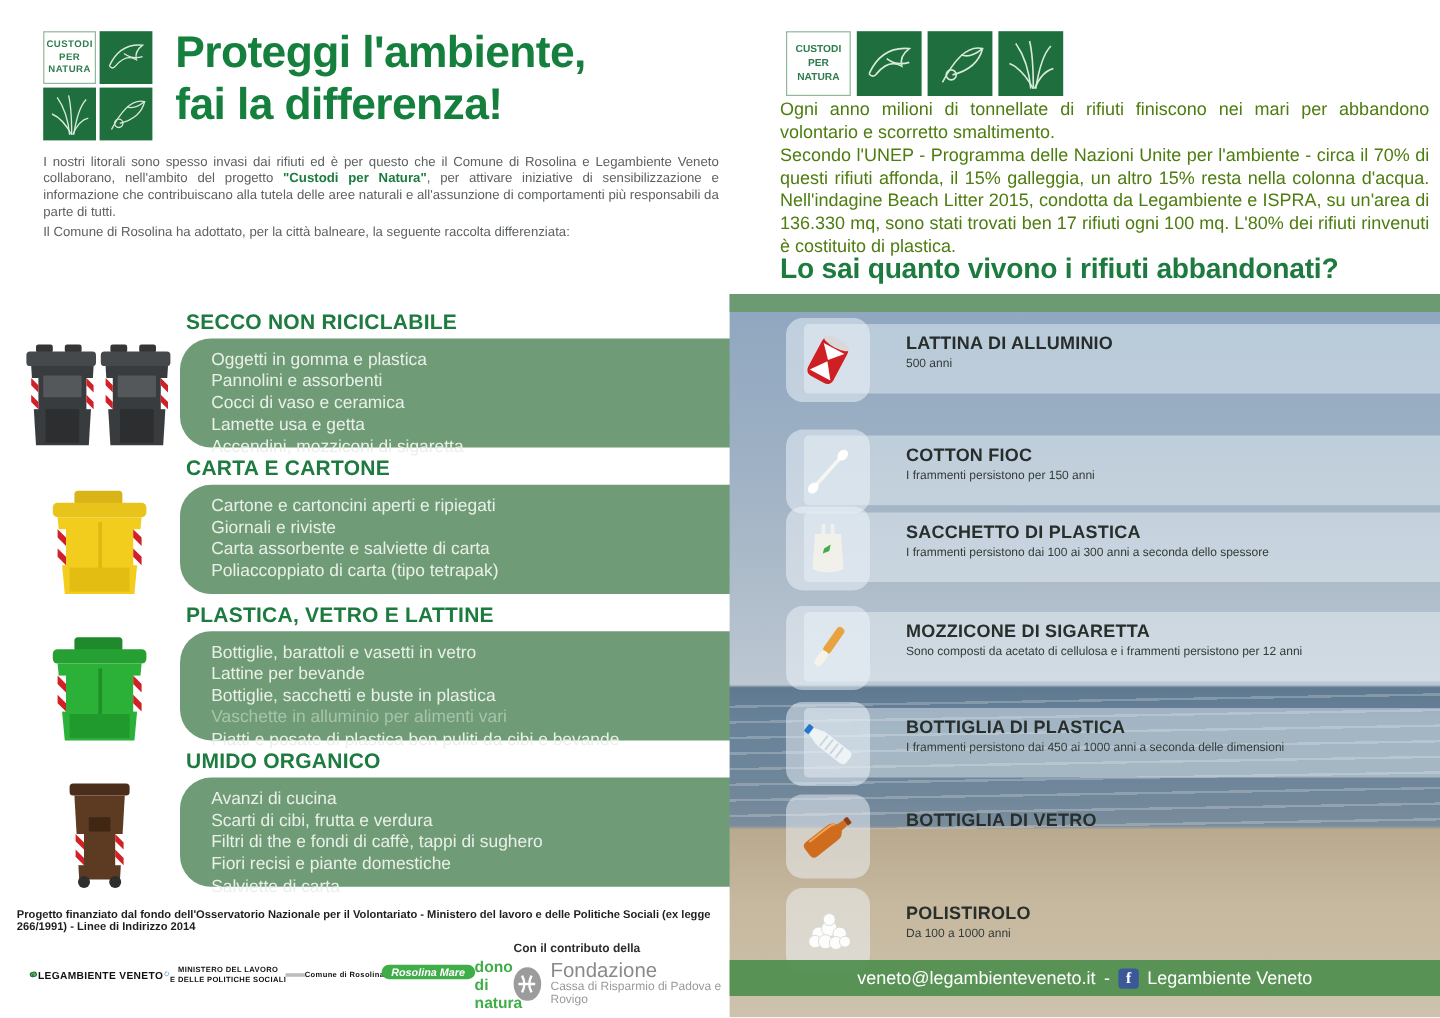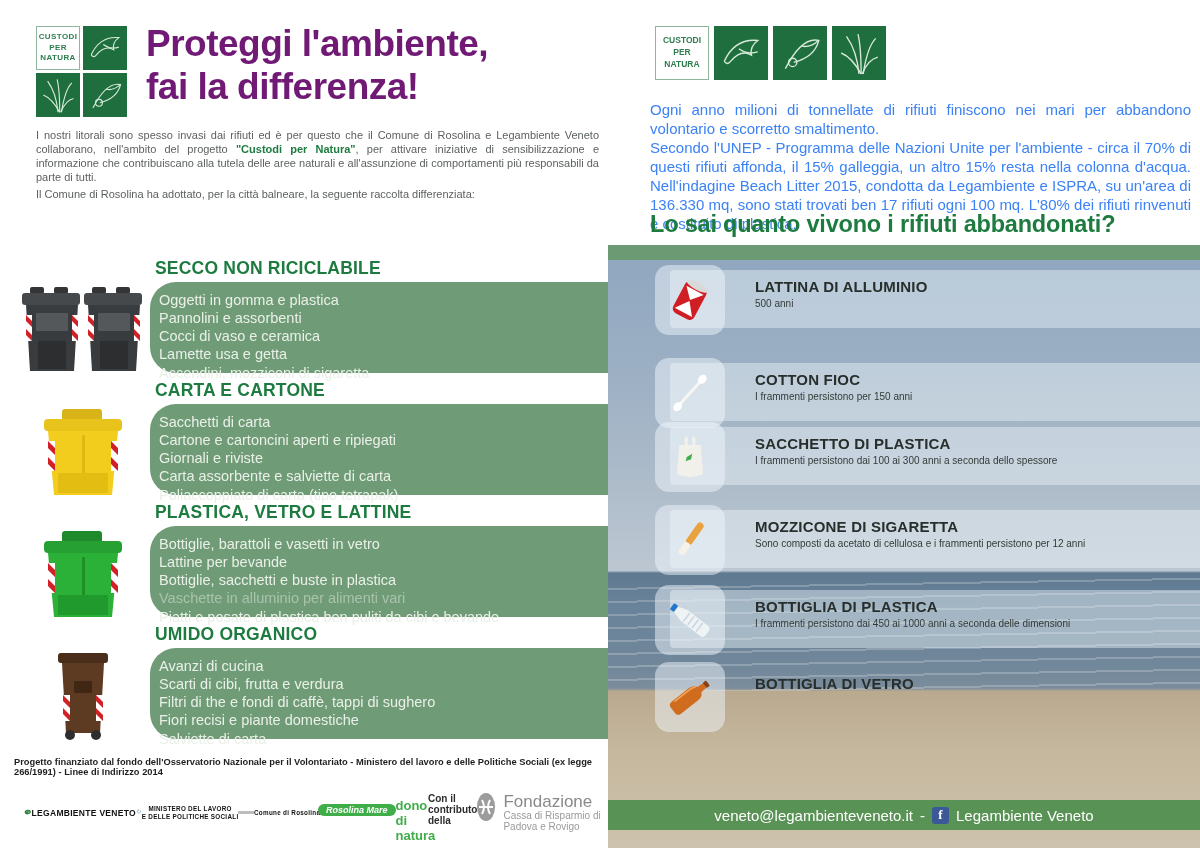--- a/index.html
+++ b/index.html
@@ -9,65 +9,65 @@
   
   .left-col { position:absolute; left:0; top:0; width:608px; height:848px; }
 
   .brand-row { position:absolute; left:36px; top:26px; }
   .logo-grid { display:grid; grid-template-columns:44px 44px; grid-template-rows:44px 44px; gap:3px; }
   .logo-cell { background:#1e6f3d; display:flex; align-items:center; justify-content:center; }
   .logo-cell.textcell { background:#fff; border:1px solid #8fb79b; flex-direction:column; }
   .logo-cell.textcell span { color:#2e7d4f; font-size:8px; font-weight:bold; text-transform:uppercase; letter-spacing:.4px; line-height:1.35; }
   .logo-cell svg { width:38px; height:38px; }
 
-  .page-title { position:absolute; left:146px; top:22px; font-size:37px; font-weight:bold; color:#701a75; line-height:1.17; letter-spacing:-.5px; }
+  .page-title { position:absolute; left:146px; top:22px; font-size:37px; font-weight:bold; color:#15803d; line-height:1.17; letter-spacing:-.5px; }
 
   .intro { position:absolute; left:36px; top:129px; width:563px; font-size:11px; color:#5d625e; text-align:justify; line-height:1.27; }
   .intro .hl { color:#1d7b40; font-weight:bold; }
   .intro .p2 { margin-top:3px; text-align:left; }
 
   .sections { position:absolute; left:0; top:255px; width:703px; }
   .section { position:relative; height:122px; }
   .section-title { margin-left:155px; padding-top:3px; font-size:17.5px; font-weight:bold; color:#1d7b40; letter-spacing:.2px; }
-  .section-panel { position:absolute; left:150px; right:18px; top:27px; bottom:4px; background:#6f9c77; border-radius:26px; padding:9px 12px 8px 9px; }
+  .section-panel { position:absolute; left:150px; right:18px; top:27px; bottom:4px; background:#6f9c77; border-radius:26px; padding:9px 12px 8px 26px; }
   .section-panel ul { list-style:none; }
   .section-panel li { font-size:14.5px; color:#eaf0e8; line-height:1.25; }
   .section-panel li.muted { color:#a9c3ab; }
   .section-icon { position:absolute; left:20px; top:30px; width:124px; height:90px; z-index:2; display:flex; align-items:center; justify-content:center; }
   .section-icon svg { width:100%; height:100%; }
 
   .funding-note { position:absolute; left:14px; top:757px; width:585px; font-size:9.3px; font-weight:bold; color:#1f1f1f; }
 
   .partners { position:absolute; left:24px; top:780px; width:578px; height:64px; display:flex; align-items:center; }
   .partner { display:flex; flex-direction:row; align-items:center; }
   .partner-label { font-size:8.5px; font-weight:bold; color:#111; letter-spacing:.3px; margin-top:2px; white-space:nowrap; }
   .partner-label.tiny { font-size:6.3px; line-height:1.25; text-align:center; }
   .p-legambiente { width:112px; }
   .p-ministero { width:118px; }
   .p-comune { width:64px; }
   .p-rosolina { width:96px; }
   .grey-line { width:92px; height:3px; background:#bdbdbd; margin-top:1px; }
   .rosolina-ribbon { background:#3fae49; color:#fff; font-size:9px; font-weight:bold; font-style:italic; padding:1px 8px; border-radius:8px; margin-top:-4px; white-space:nowrap; }
   .rosolina-sub { font-size:13px; color:#3fae49; font-weight:bold; margin-top:16px; }
-  .p-fondazione { margin-left:14px; display:flex; flex-direction:row; align-items:flex-start; }
+  .p-fondazione { margin-left:14px; display:flex; flex-direction:column; align-items:flex-start; }
   .contributo { font-size:10px; font-weight:bold; color:#2c2c2c; margin-bottom:4px; }
-  .fond-row { display:flex; align-items:flex-start; gap:8px; }
+  .fond-row { display:flex; align-items:center; gap:8px; }
   .fond-circle { width:28px; height:28px; border-radius:50%; background:#9c9c9c; display:flex; align-items:center; justify-content:center; }
   .fond-name { font-size:17px; color:#8a8a8a; line-height:1; }
   .fond-sub { font-size:10px; color:#9a9a9a; }
 
   
   .right-col { position:absolute; left:608px; top:0; width:592px; height:848px; }
   .right-logo { position:absolute; left:47px; top:26px; display:flex; gap:5px; }
   .right-logo .cell { width:54px; height:54px; background:#1e6f3d; display:flex; align-items:center; justify-content:center; }
   .right-logo .cell.textcell { background:#fff; border:1px solid #8fb79b; flex-direction:column; }
   .right-logo .cell.textcell span { color:#2e7d4f; font-size:8.5px; font-weight:bold; text-transform:uppercase; line-height:1.4; }
   .right-logo svg { width:46px; height:46px; }
 
-  .right-paragraphs { position:absolute; left:42px; top:100px; width:541px; font-size:15px; color:#3b82f6; text-align:justify; line-height:1.27; }
+  .right-paragraphs { position:absolute; left:42px; top:82px; width:541px; font-size:15px; color:#4d7c0f; text-align:justify; line-height:1.27; }
   .right-heading { position:absolute; left:42px; top:211px; width:545px; font-size:23.5px; font-weight:bold; color:#1d7b40; letter-spacing:-.2px; }
 
   .beach { position:absolute; left:0; top:245px; width:592px; height:603px;
     background:linear-gradient(180deg,
       #8ea6bf 0%, #9db0c4 22%, #aebcca 40%, #bcc7d2 54%,
       #5f7a90 54.4%, #69839a 60%, #71879a 70%, #7b8d9c 73.5%,
       #b8a98f 74%, #c6b89e 84%, #cdc2ad 100%); }
   .beach::after { content:""; position:absolute; left:0; top:55%; width:100%; height:19%;
     background:repeating-linear-gradient(179deg, rgba(255,255,255,0) 0 11px, rgba(255,255,255,.22) 11px 13px); }
   .green-bar { position:absolute; left:0; top:0; width:100%; height:15px; background:#6b9a73; z-index:3; }
@@ -200,21 +200,20 @@
               <g>
                   <rect x="73" y="34" width="7" height="30" fill="#fff"></rect>
                   <path d="M73 34 l7 7 v7 l-7 -7 Z M73 50 l7 7 v7 l-7 -7 Z" fill="#d22027"></path>
                 </g>
               <rect x="20" y="66" width="50" height="20" fill="#e3bd12"></rect>
             </g>
           </svg>
         </div>
         <div class="section-panel">
           <ul>
-            <li>Sacchetti di carta</li>
             <li>Cartone e cartoncini aperti e ripiegati</li>
             <li>Giornali e riviste</li>
             <li>Carta assorbente e salviette di carta</li>
             <li>Poliaccoppiato di carta (tipo tetrapak)</li>
           </ul>
         </div>
       </div>
 
       <div class="section">
         <div class="section-title">PLASTICA, VETRO E LATTINE</div>
@@ -473,20 +472,40 @@
             <path d="M21.5 7 L26.5 7 L27 13 Q31 15 31 20 L31 40 Q31 44 27 44 L21 44 Q17 44 17 40 L17 20 Q17 15 21 13 Z" fill="#cf6c1d"></path>
             <path d="M20 14 Q18.5 16 18.5 20 L18.5 38" stroke="#f0a55a" stroke-width="1.6" fill="none"></path>
           </g>
             </svg>
         </div>
         <div class="r-texts">
           <div class="r-title">BOTTIGLIA DI VETRO</div>
         </div>
       </div>
 
+      <div class="r-item" style="top:495px">
+        <div class="r-tile">
+          <svg viewBox="0 0 48 48">
+            <g fill="#fdfdfd" stroke="#d8d8d2" stroke-width=".7">
+              <circle cx="17" cy="27" r="5.4"></circle>
+                <circle cx="25" cy="23" r="6"></circle>
+                <circle cx="33" cy="27" r="5.2"></circle>
+              <circle cx="14" cy="33" r="4.8"></circle>
+                <circle cx="22" cy="33" r="5.4"></circle>
+                <circle cx="30" cy="34" r="5"></circle>
+              <circle cx="37" cy="33" r="4.2"></circle>
+                <circle cx="25" cy="16" r="4.6"></circle>
+            </g>
+          </svg>
+        </div>
+        <div class="r-texts">
+          <div class="r-title">POLISTIROLO</div>
+          <div class="r-desc">Da 100 a 1000 anni</div>
+        </div>
+      </div>
 
       <div class="contact-bar">
         <span>veneto@legambienteveneto.it</span>
         <span>-</span>
         <span class="fb-icon">f</span>
         <span>Legambiente Veneto</span>
       </div>
     </div>
 
   </div>

